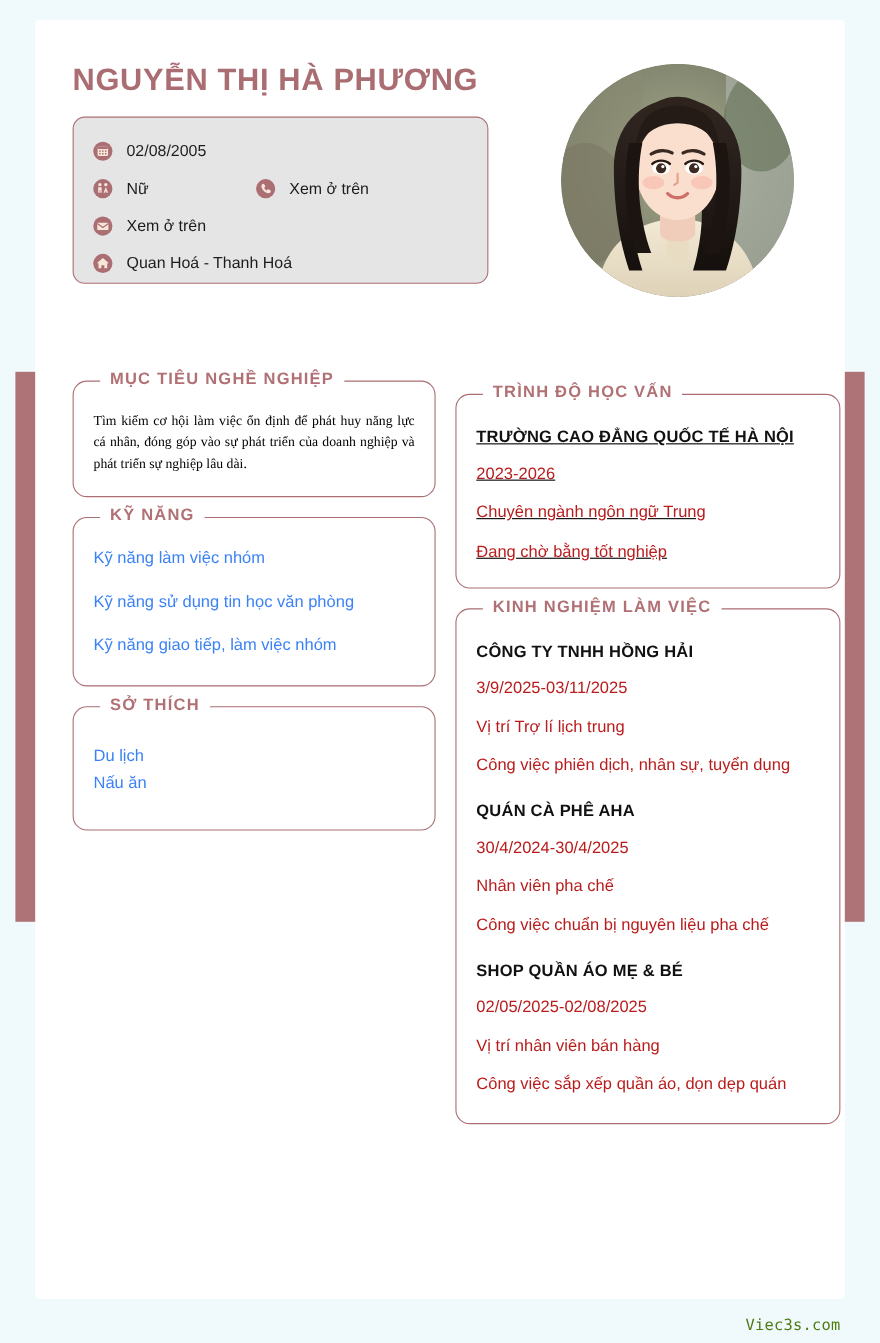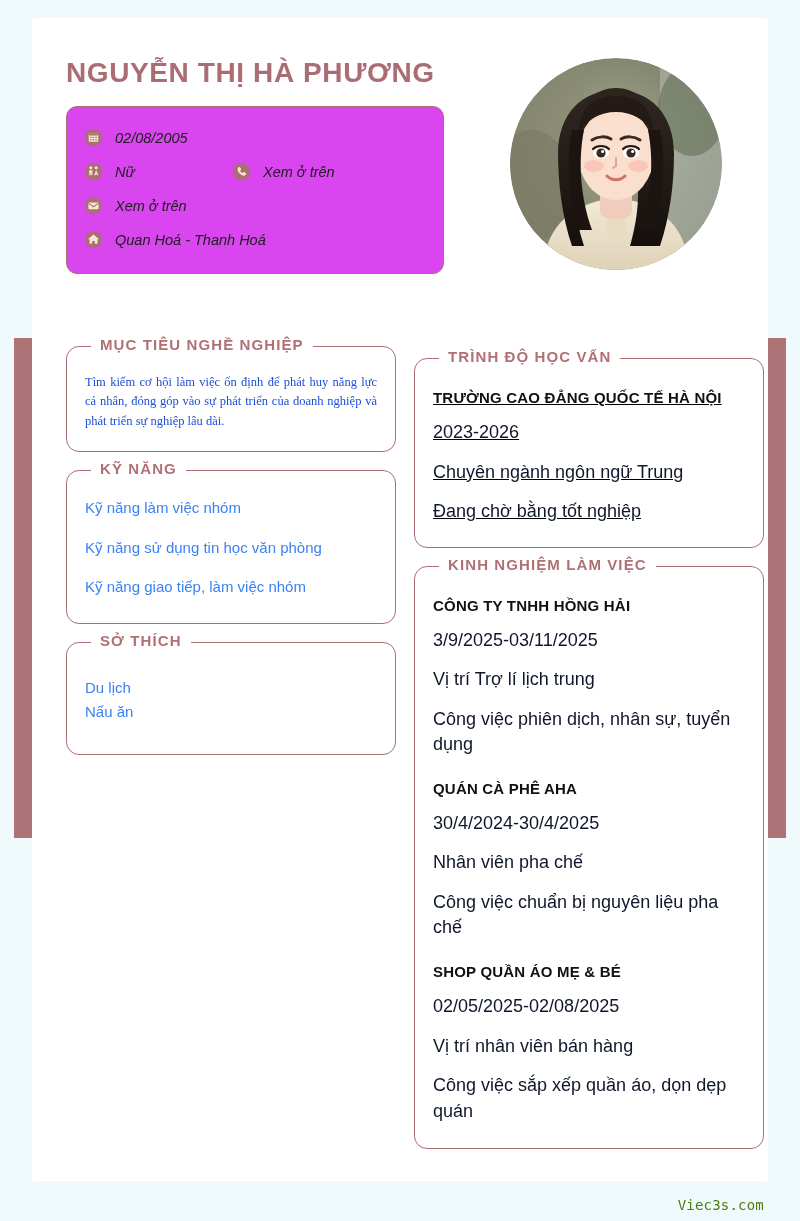--- a/index.html
+++ b/index.html
@@ -65,25 +65,24 @@
     margin-top: 13px;
     font-size: 16.5px;
     color: #9b7f85;
     letter-spacing: .4px;
   }
 
   
   .contact-box {
     margin-top: 17px;
     width: 378px;
-    background: #d946ef;
+    background: #e5e5e5;
     border: 1.4px solid #ab6e73;
     border-radius: 11px;
-    padding: 14px 16px 16px 16px;
-    font-style: italic;
+    padding: 14px 16px 0 16px;
   }
   .c-row {
     display: flex;
     align-items: center;
     height: 34px;
   }
   .c-item {
     display: flex;
     align-items: center;
     gap: 11px;
@@ -147,21 +146,21 @@
     color: #b07074;
     letter-spacing: 1.1px;
     white-space: nowrap;
   }
 
   
   .objective-text {
     font-family: "Liberation Serif", "DejaVu Serif", serif;
     font-size: 12.5px;
     line-height: 1.55;
-    color: #1d4ed8;
+    color: #000000;
     text-align: justify;
   }
 
   .simple-list { margin-top: 4px; }
   .simple-list .li {
     font-size: 15px;
     color: #3b82f6;
     line-height: 1.5;
     margin-bottom: 17px;
   }
@@ -173,22 +172,22 @@
   .entry { margin-bottom: 22px; }
   .entry:last-child { margin-bottom: 0; }
   .entry .org {
     font-size: 15px;
     font-weight: bold;
     color: #111;
     letter-spacing: .2px;
     margin-bottom: 14px;
   }
   .entry .line {
-    font-size: 18px;
-    color: #0f172a;
+    font-size: 15px;
+    color: #b91c1c;
     line-height: 1.42;
     margin-bottom: 14px;
   }
   .entry .line:last-child { margin-bottom: 0; }
 
   .sec-edu  { padding-top: 30px; padding-bottom: 22px; text-decoration: underline; }
   .sec-exp  { padding-top: 30px; padding-bottom: 24px; }
   .sec-obj  { padding-top: 26px; padding-bottom: 20px; }
   .sec-skill{ padding-bottom: 24px; }
   .sec-hobby{ padding-top: 30px; padding-bottom: 30px; }

